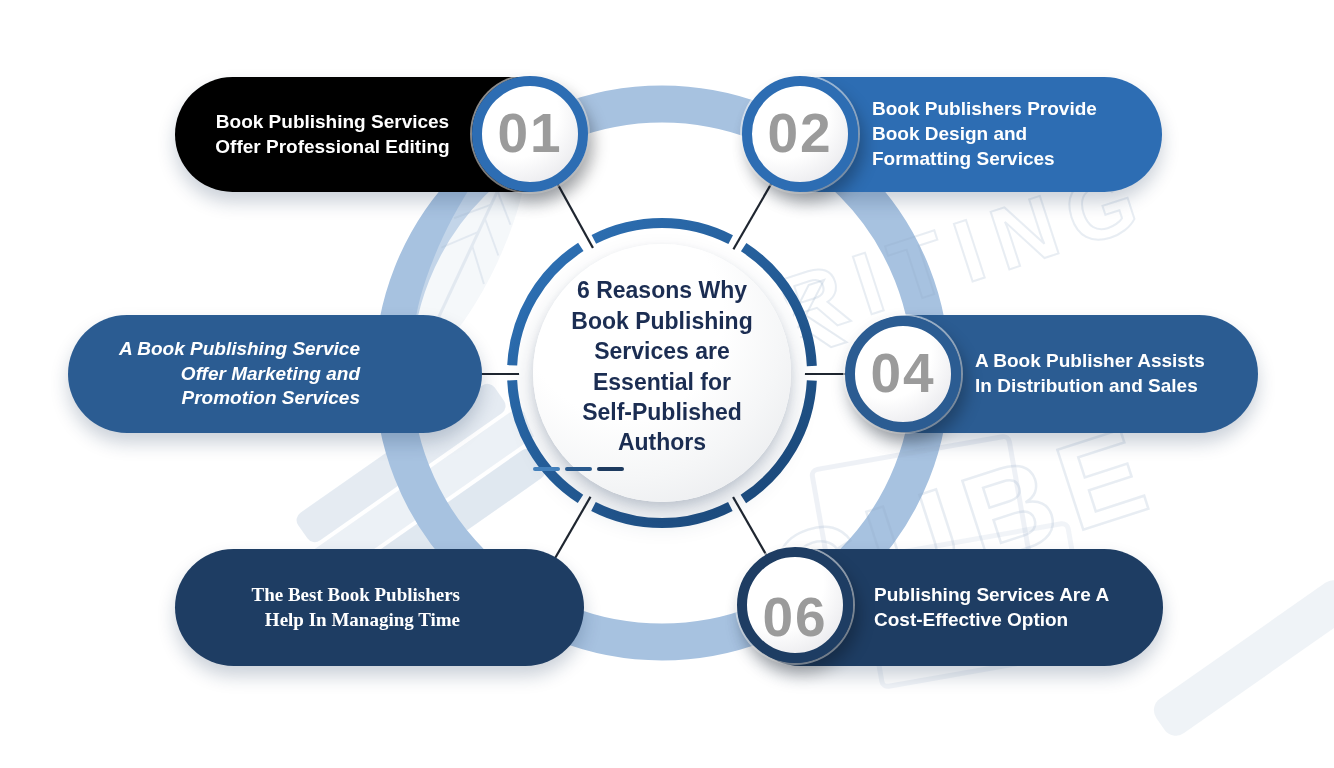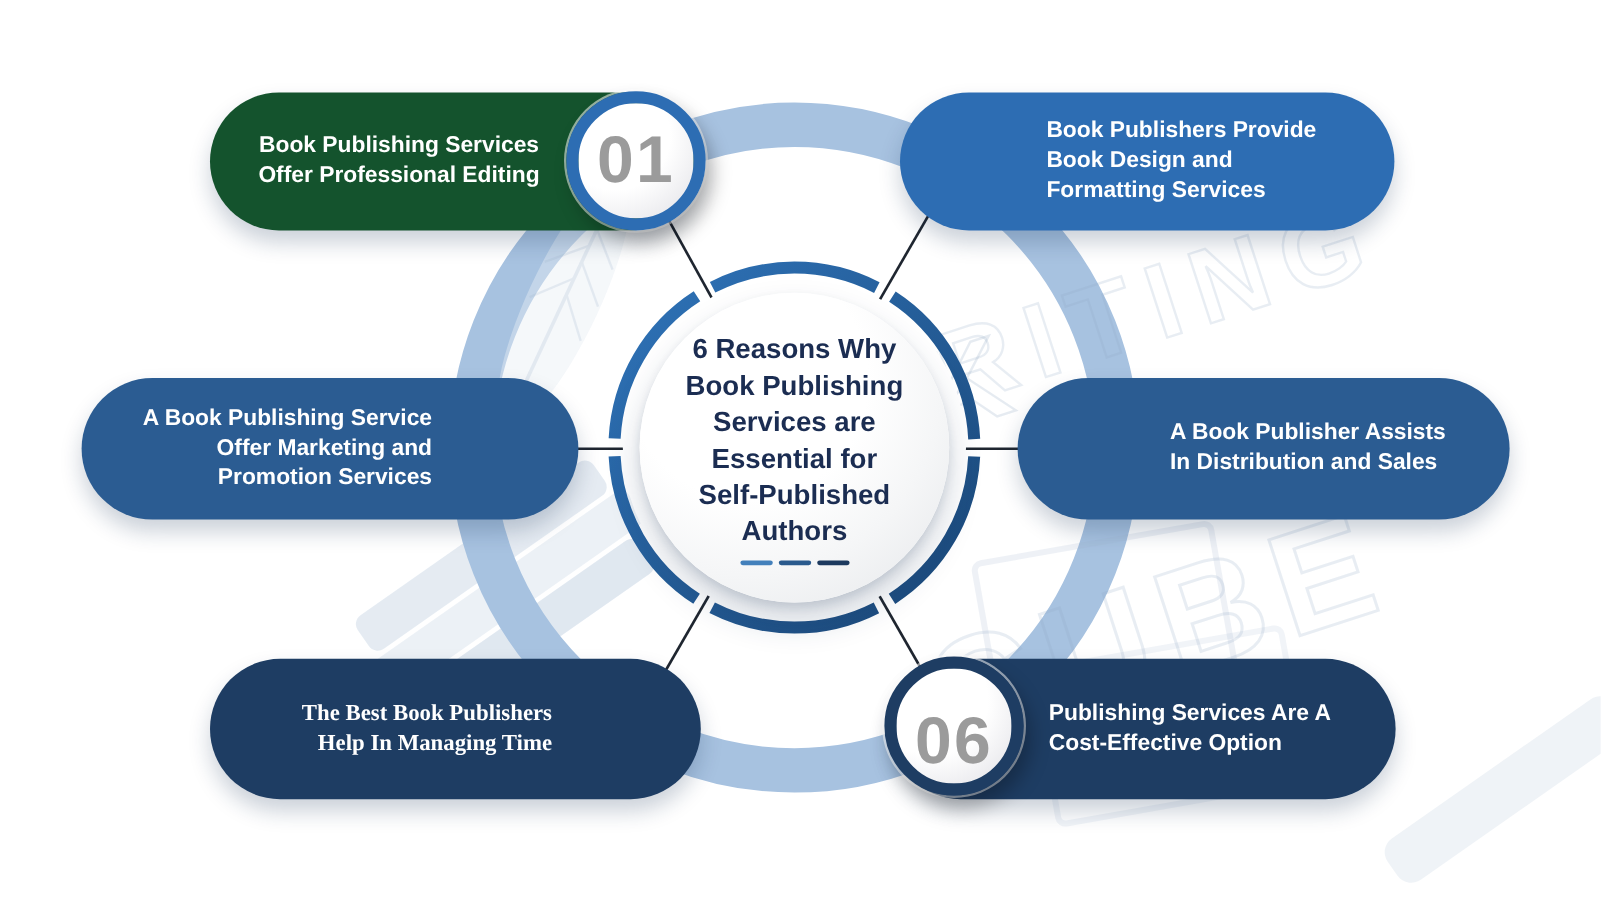--- a/index.html
+++ b/index.html
@@ -40,21 +40,21 @@
   .p3 .num-circle{left:302px;top:1px;}
   .p4 .num-circle{left:-3px;top:1px;}
   .p5 .num-circle{left:295px;top:-2px;}
   .p6 .num-circle{left:-5px;top:-2px;align-items:flex-end;}
 
   
   .center-disc{
     position:absolute;left:533px;top:244px;width:258px;height:258px;border-radius:50%;
     background:radial-gradient(circle at 35% 28%, #ffffff 40%, #f5f6f7 65%, #e4e6e9 100%);
     box-shadow:0 16px 28px rgba(25,50,85,.20), 0 4px 8px rgba(25,50,85,.12);
-    display:flex;flex-direction:column;align-items:center;justify-content:center;text-align:center;
+    display:flex;flex-direction:column;justify-content:center;text-align:center;
   }
   .center-title{font-size:23px;font-weight:bold;line-height:1.32;color:#1b2d52;white-space:pre-line;}
   .underline{display:flex;gap:5px;margin-top:9px;}
   .underline span{width:27px;height:4px;border-radius:2px;background:#2a5a8d;}
 </style>
 </head>
 <body>
 
 <div class="stage">
 
@@ -110,43 +110,49 @@
 Essential for
 Self-Published
 Authors</div>
     <div class="underline">
       <span style="background: rgb(67, 128, 187);"></span>
       <span style="background: rgb(42, 90, 141);"></span>
       <span style="background: rgb(29, 58, 95);"></span>
     </div>
   </div>
 
-  <div class="pill p1" style="background: #14532d; color: rgb(255, 255, 255);">
+  <div class="pill p1" style="background: #000000; color: rgb(255, 255, 255);">
     <div class="label">Book Publishing Services
 Offer Professional Editing</div>
     <div class="num-circle" style="border-color: rgb(45, 109, 179);">
       <span class="num" style="color: rgb(155, 155, 155);">01</span>
     </div>
   </div>
 
   <div class="pill p2" style="background: rgb(45, 109, 179); color: rgb(255, 255, 255);">
     <div class="label">Book Publishers Provide
 Book Design and
 Formatting Services</div>
+    <div class="num-circle" style="border-color: rgb(45, 109, 179);">
+      <span class="num" style="color: rgb(155, 155, 155);">02</span>
+    </div>
   </div>
 
-  <div class="pill p3" style="background: rgb(43, 92, 146); color: rgb(255, 255, 255);">
+  <div class="pill p3" style="background: rgb(43, 92, 146); color: rgb(255, 255, 255); font-style: italic;">
     <div class="label">A Book Publishing Service
 Offer Marketing and
 Promotion Services</div>
   </div>
 
   <div class="pill p4" style="background: rgb(43, 92, 146); color: rgb(255, 255, 255);">
     <div class="label">A Book Publisher Assists
 In Distribution and Sales</div>
+    <div class="num-circle" style="border-color: rgb(43, 92, 146);">
+      <span class="num" style="color: rgb(155, 155, 155);">04</span>
+    </div>
   </div>
 
   <div class="pill p5" style="background: rgb(30, 61, 99); color: rgb(255, 255, 255); font-family: Liberation Serif, serif;">
     <div class="label">The Best Book Publishers
 Help In Managing Time</div>
   </div>
 
   <div class="pill p6" style="background: rgb(30, 61, 99); color: rgb(255, 255, 255);">
     <div class="label">Publishing Services Are A
 Cost-Effective Option</div>

